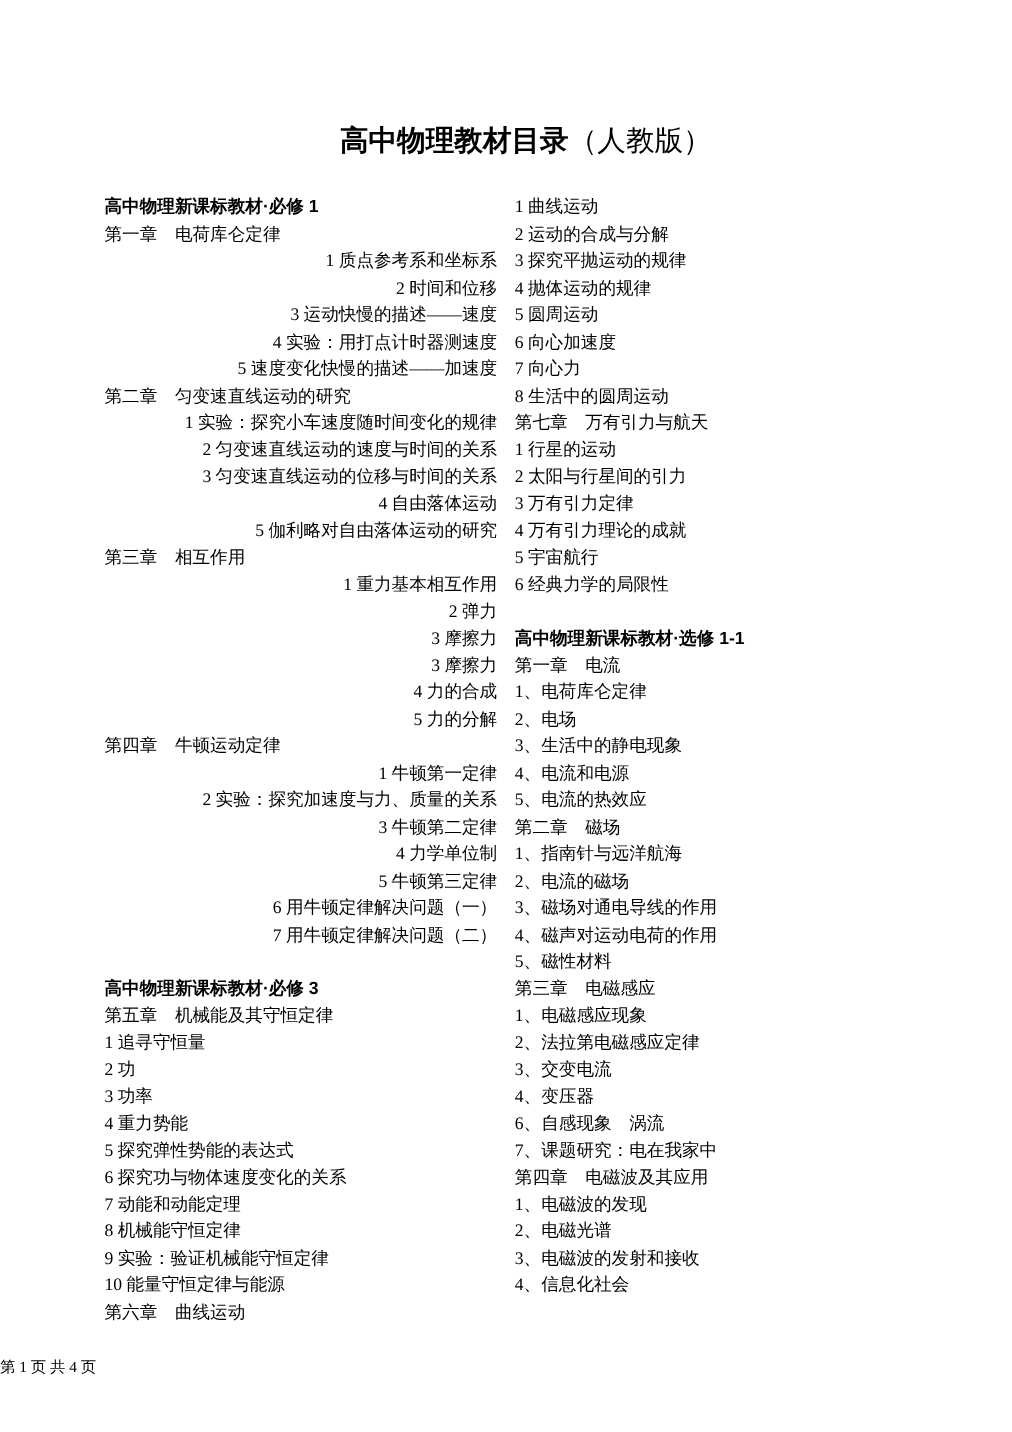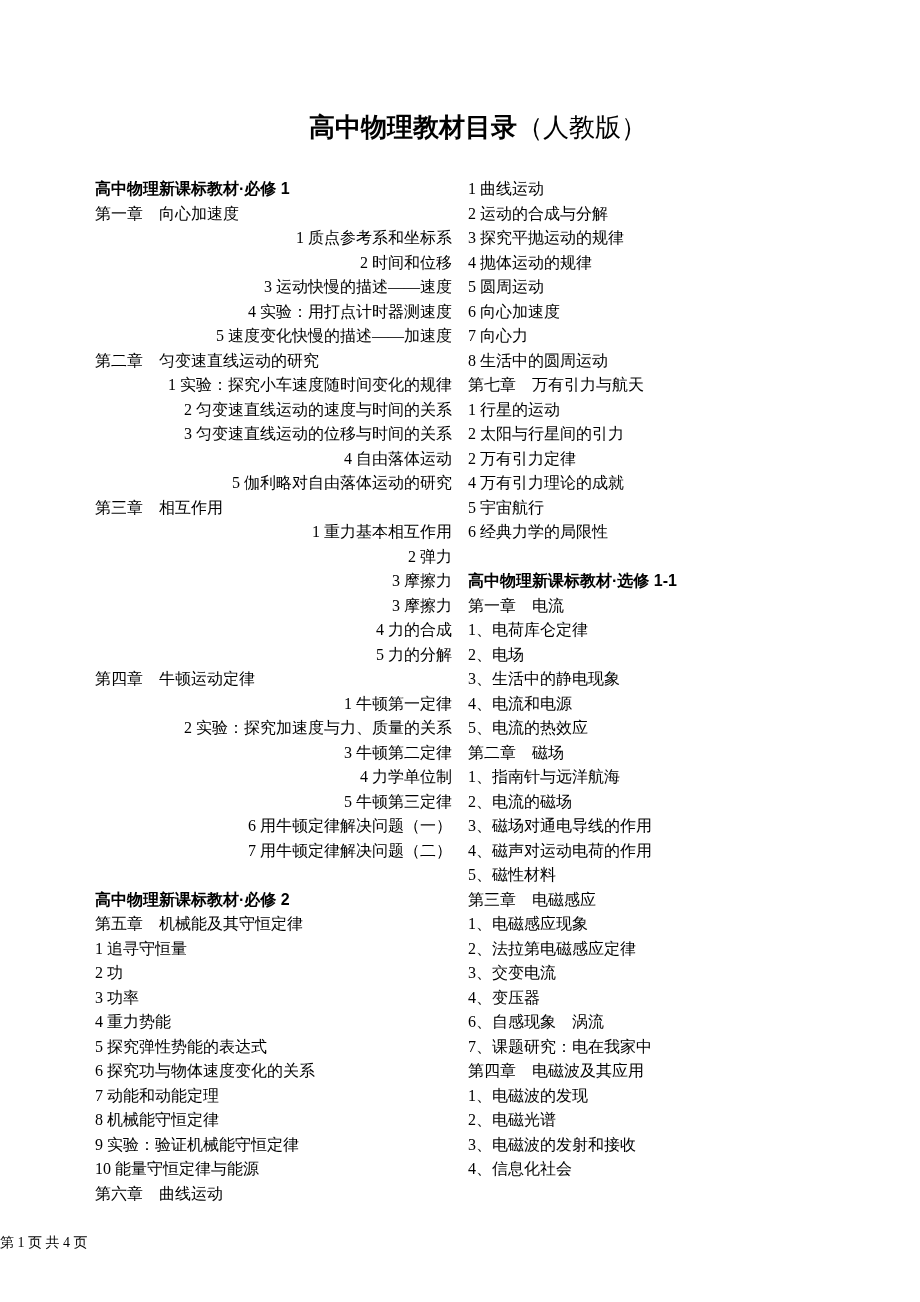--- a/index.html
+++ b/index.html
@@ -71,21 +71,21 @@
 </head>
 <body>
 
 <div class="title-wrapper">
   <span class="main-title">高中物理教材目录</span><span class="subtitle">（人教版）</span>
 </div>
 
 <div class="columns">
   <div class="column">
     <div class="book-header">高中物理新课标教材·必修 1</div>
-    <div class="chapter-header">第一章　向心加速度</div>
+    <div class="chapter-header">第一章　电荷库仑定律</div>
     <div class="section-item">1 质点参考系和坐标系</div>
     <div class="section-item">2 时间和位移</div>
     <div class="section-item">3 运动快慢的描述——速度</div>
     <div class="section-item">4 实验：用打点计时器测速度</div>
     <div class="section-item">5 速度变化快慢的描述——加速度</div>
     <div class="chapter-header">第二章　匀变速直线运动的研究</div>
     <div class="section-item">1 实验：探究小车速度随时间变化的规律</div>
     <div class="section-item">2 匀变速直线运动的速度与时间的关系</div>
     <div class="section-item">3 匀变速直线运动的位移与时间的关系</div>
     <div class="section-item">4 自由落体运动</div>
@@ -99,21 +99,21 @@
     <div class="section-item">5 力的分解</div>
     <div class="chapter-header">第四章　牛顿运动定律</div>
     <div class="section-item">1 牛顿第一定律</div>
     <div class="section-item">2 实验：探究加速度与力、质量的关系</div>
     <div class="section-item">3 牛顿第二定律</div>
     <div class="section-item">4 力学单位制</div>
     <div class="section-item">5 牛顿第三定律</div>
     <div class="section-item">6 用牛顿定律解决问题（一）</div>
     <div class="section-item">7 用牛顿定律解决问题（二）</div>
     <div class="spacer"></div>
-    <div class="book-header">高中物理新课标教材·必修 2</div>
+    <div class="book-header">高中物理新课标教材·必修 3</div>
     <div class="chapter-header">第五章　机械能及其守恒定律</div>
     <div class="section-item-flat">1 追寻守恒量</div>
     <div class="section-item-flat">2 功</div>
     <div class="section-item-flat">3 功率</div>
     <div class="section-item-flat">4 重力势能</div>
     <div class="section-item-flat">5 探究弹性势能的表达式</div>
     <div class="section-item-flat">6 探究功与物体速度变化的关系</div>
     <div class="section-item-flat">7 动能和动能定理</div>
     <div class="section-item-flat">8 机械能守恒定律</div>
     <div class="section-item-flat">9 实验：验证机械能守恒定律</div>
@@ -126,21 +126,21 @@
     <div class="section-item-flat">2 运动的合成与分解</div>
     <div class="section-item-flat">3 探究平抛运动的规律</div>
     <div class="section-item-flat">4 抛体运动的规律</div>
     <div class="section-item-flat">5 圆周运动</div>
     <div class="section-item-flat">6 向心加速度</div>
     <div class="section-item-flat">7 向心力</div>
     <div class="section-item-flat">8 生活中的圆周运动</div>
     <div class="chapter-header">第七章　万有引力与航天</div>
     <div class="section-item-flat">1 行星的运动</div>
     <div class="section-item-flat">2 太阳与行星间的引力</div>
-    <div class="section-item-flat">2 万有引力定律</div>
+    <div class="section-item-flat">3 万有引力定律</div>
     <div class="section-item-flat">4 万有引力理论的成就</div>
     <div class="section-item-flat">5 宇宙航行</div>
     <div class="section-item-flat">6 经典力学的局限性</div>
     <div class="spacer"></div>
     <div class="book-header">高中物理新课标教材·选修 1-1</div>
     <div class="chapter-header">第一章　电流</div>
     <div class="section-item-flat">1、电荷库仑定律</div>
     <div class="section-item-flat">2、电场</div>
     <div class="section-item-flat">3、生活中的静电现象</div>
     <div class="section-item-flat">4、电流和电源</div>

